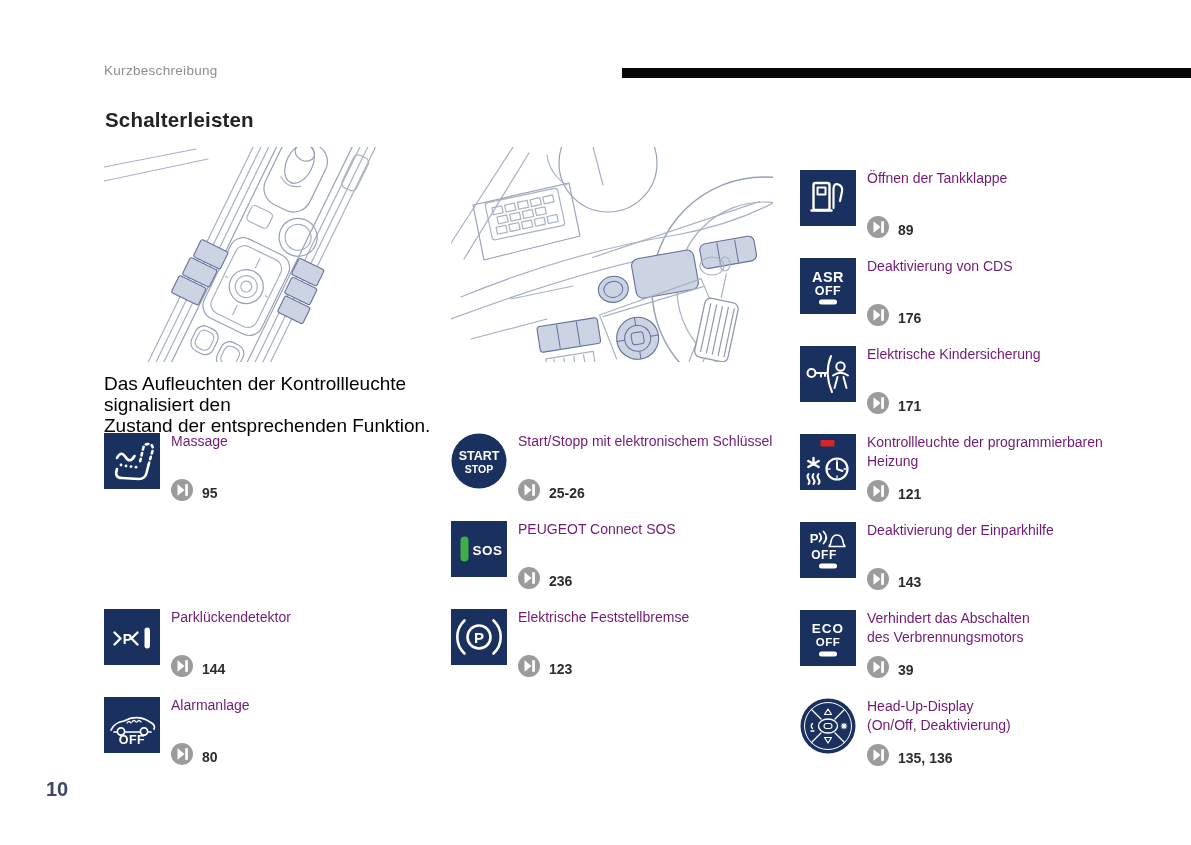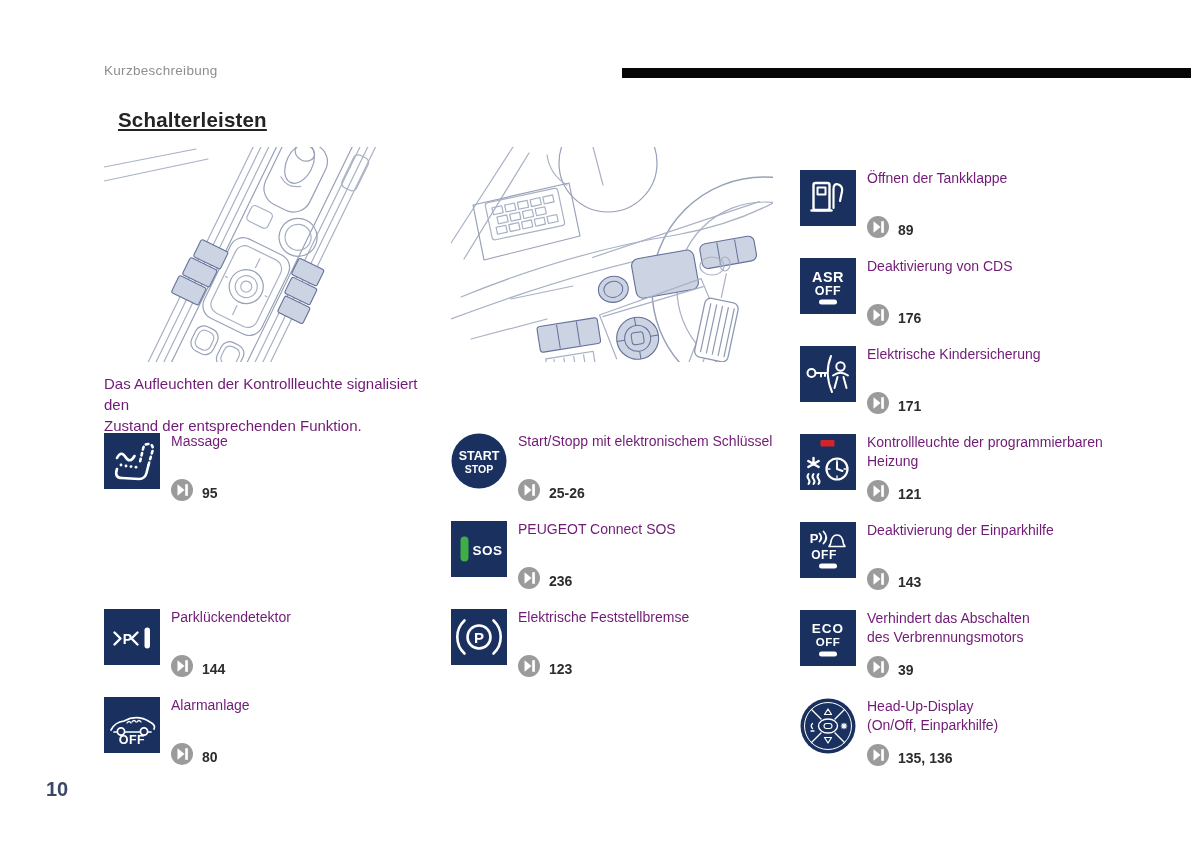--- a/index.html
+++ b/index.html
@@ -1,21 +1,21 @@
 <!DOCTYPE html>
 <html><head>
 <meta charset="utf-8">
 <style>
   html,body{margin:0;padding:0;background:#fff;}
   #page{position:relative;width:1191px;height:845px;background:#ffffff;overflow:hidden;
         font-family:"Liberation Sans",sans-serif;}
   .hdr-label{position:absolute;left:104px;top:63px;font-size:13.5px;color:#8e8e8e;letter-spacing:.3px;}
   .hdr-bar{position:absolute;left:622px;top:68px;width:569px;height:10px;background:#060606;}
-  .title{position:absolute;left:118px;top:108px;font-size:20.5px;font-weight:bold;color:#232323;letter-spacing:.2px;text-decoration:underline;}
-  .note{position:absolute;left:104px;top:373px;width:330px;font-size:15px;line-height:21px;color:#701a75;white-space:pre-line;}
+  .title{position:absolute;left:105px;top:108px;font-size:20.5px;font-weight:bold;color:#232323;letter-spacing:.2px;}
+  .note{position:absolute;left:104px;top:373px;width:330px;font-size:19px;line-height:21px;color:#000000;white-space:pre-line;}
   .pagenum{position:absolute;left:46px;top:778px;font-size:20px;font-weight:bold;color:#3c4668;}
   .illus{position:absolute;}
   .col{position:absolute;}
   .item{position:absolute;left:0;width:100%;height:78px;}
   .ic{position:absolute;left:0;top:0;width:56px;height:56px;border-radius:12px;}
   .ic svg{display:block;}
   .lbl{position:absolute;left:67px;top:-1px;font-size:14px;line-height:18.5px;color:#701a75;white-space:pre-line;}
   .ref{position:absolute;left:67px;top:46px;height:22px;display:flex;align-items:flex-end;gap:9px;}
   .num{font-size:14px;font-weight:bold;color:#2d2d2d;}
   .svgt{font-family:"Liberation Sans",sans-serif;font-weight:bold;fill:#ffffff;}
@@ -409,21 +409,21 @@
           <path class="wt" style="stroke-width:1.4" d="M11.5 11.5 l9.5 9.5 M44.5 11.5 l-9.5 9.5 M11.5 44.5 l9.5 -9.5 M44.5 44.5 l-9.5 -9.5"></path>
           <ellipse class="wt" style="stroke-width:1.4" cx="28" cy="28" rx="9.5" ry="7"></ellipse>
           <rect class="wt" style="stroke-width:1.1" x="24" y="25.5" width="8" height="5" rx="2.5"></rect>
           <path class="wt" style="stroke-width:1.2" d="M24.5 16.5 L28 11 L31.5 16.5 Z"></path>
           <path class="wt" style="stroke-width:1.2" d="M24.5 39.5 h7 L28 45 Z"></path>
           <path class="wt" style="stroke-width:1.3" d="M12.5 25.5 q-2.5 2.5 0 5 M11 33 h3"></path>
           <path class="wt" style="stroke-width:1.1" d="M44 25.2 v5.6 M41.2 28 h5.6 M42 26 l4 4 M46 26 l-4 4"></path>
         </svg>
       </span>
       <div class="lbl">Head-Up-Display
-(On/Off, Einparkhilfe)</div>
+(On/Off, Deaktivierung)</div>
       <div class="ref">
         <svg width="22" height="22" viewBox="0 0 22 22">
             <circle cx="11" cy="11" r="11" fill="#9b9b9b"></circle>
             <path d="M6.5 5.2 L13.5 11 L6.5 16.8 Z" fill="#fff"></path>
             <rect x="14.2" y="5.2" width="2.7" height="11.6" fill="#fff"></rect>
           </svg>
         <span class="num">135, 136</span>
       </div>
     </div>
   </div>

